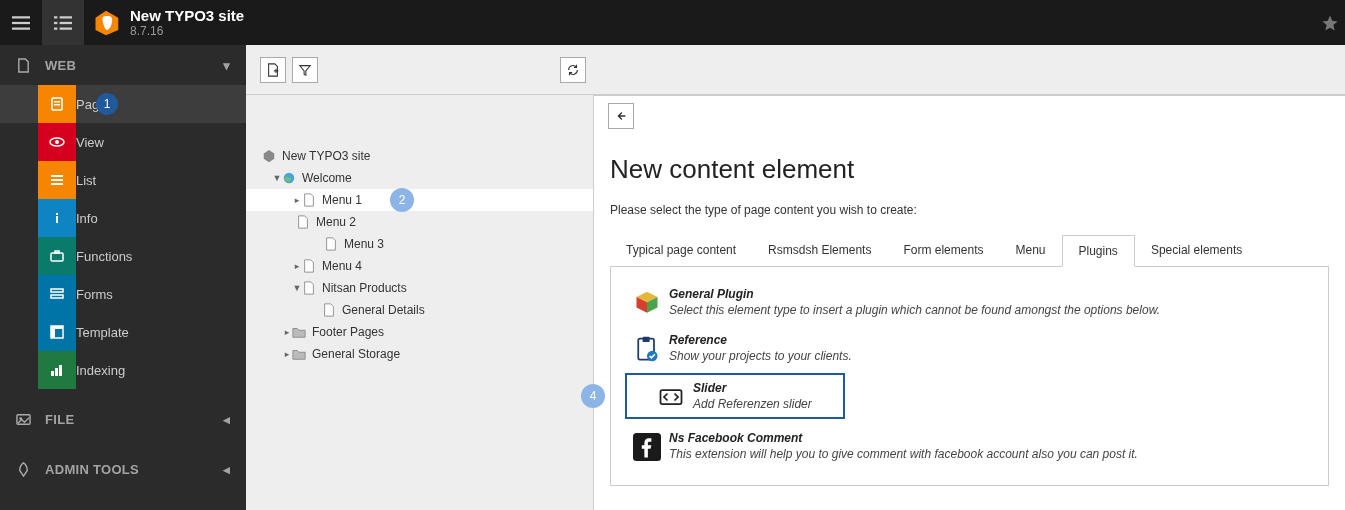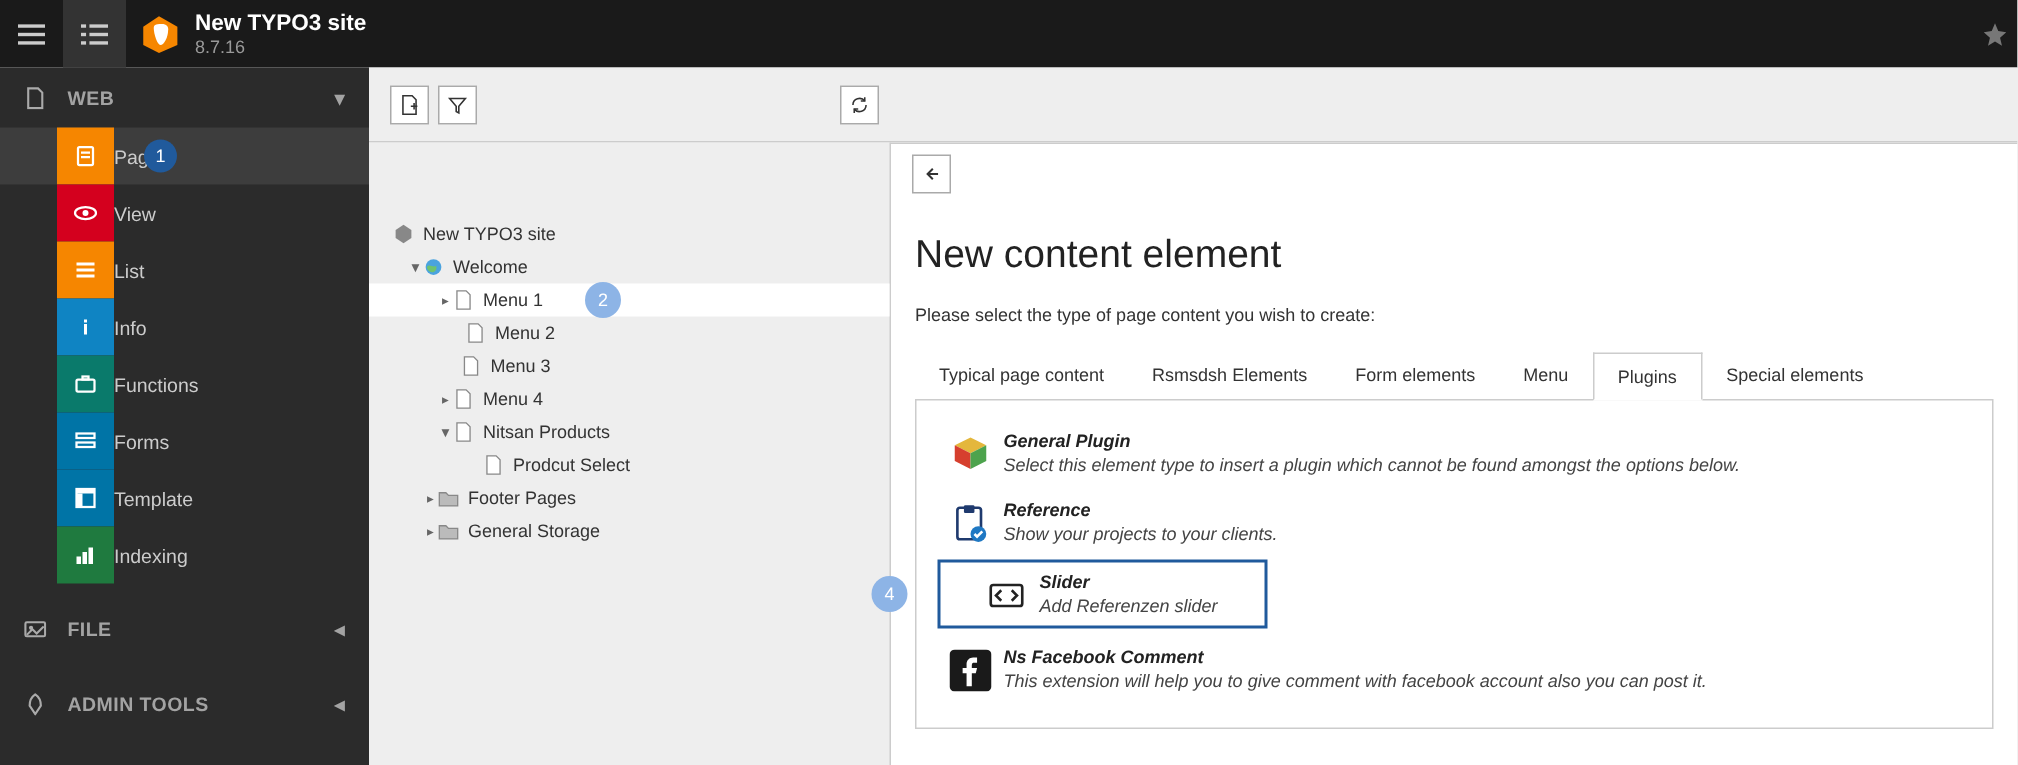--- a/index.html
+++ b/index.html
@@ -239,30 +239,30 @@
   <div class="tree-row selected" style="padding-left:46px">
     <span class="toggle">▸</span>
     <span class="ficon">
         <svg viewBox="0 0 14 16">
           <path d="M2 1h7l3 3v11H2z" fill="#fff" stroke="#888"></path>
         </svg>
       </span>
     <span>Menu 1</span>
     <span class="annot" style="position:static;margin-left:28px">2</span>
   </div>
-  <div class="tree-row" style="padding-left:54px">
+  <div class="tree-row" style="padding-left:40px">
     <span class="toggle">&nbsp;</span>
     <span class="ficon">
         <svg viewBox="0 0 14 16">
           <path d="M2 1h7l3 3v11H2z" fill="#fff" stroke="#888"></path>
         </svg>
       </span>
     <span>Menu 2</span>
   </div>
-  <div class="tree-row" style="padding-left:51px">
+  <div class="tree-row" style="padding-left:68px">
     <span class="toggle">&nbsp;</span>
     <span class="ficon">
         <svg viewBox="0 0 14 16">
           <path d="M2 1h7l3 3v11H2z" fill="#fff" stroke="#888"></path>
         </svg>
       </span>
     <span>Menu 3</span>
   </div>
   <div class="tree-row" style="padding-left:46px">
     <span class="toggle">▸</span>
@@ -282,21 +282,21 @@
       </span>
     <span>Nitsan Products</span>
   </div>
   <div class="tree-row" style="padding-left:66px">
     <span class="toggle">&nbsp;</span>
     <span class="ficon">
         <svg viewBox="0 0 14 16">
           <path d="M2 1h7l3 3v11H2z" fill="#fff" stroke="#888"></path>
         </svg>
       </span>
-    <span>Prodcut Select</span>
+    <span>General Details</span>
   </div>
   <div class="tree-row" style="padding-left:36px">
     <span class="toggle">▸</span>
     <span class="ficon">
         <svg viewBox="0 0 16 14">
           <path d="M1 3h5l2 2h7v8H1z" fill="#bbb" stroke="#888"></path>
         </svg>
       </span>
     <span>Footer Pages</span>
   </div>

